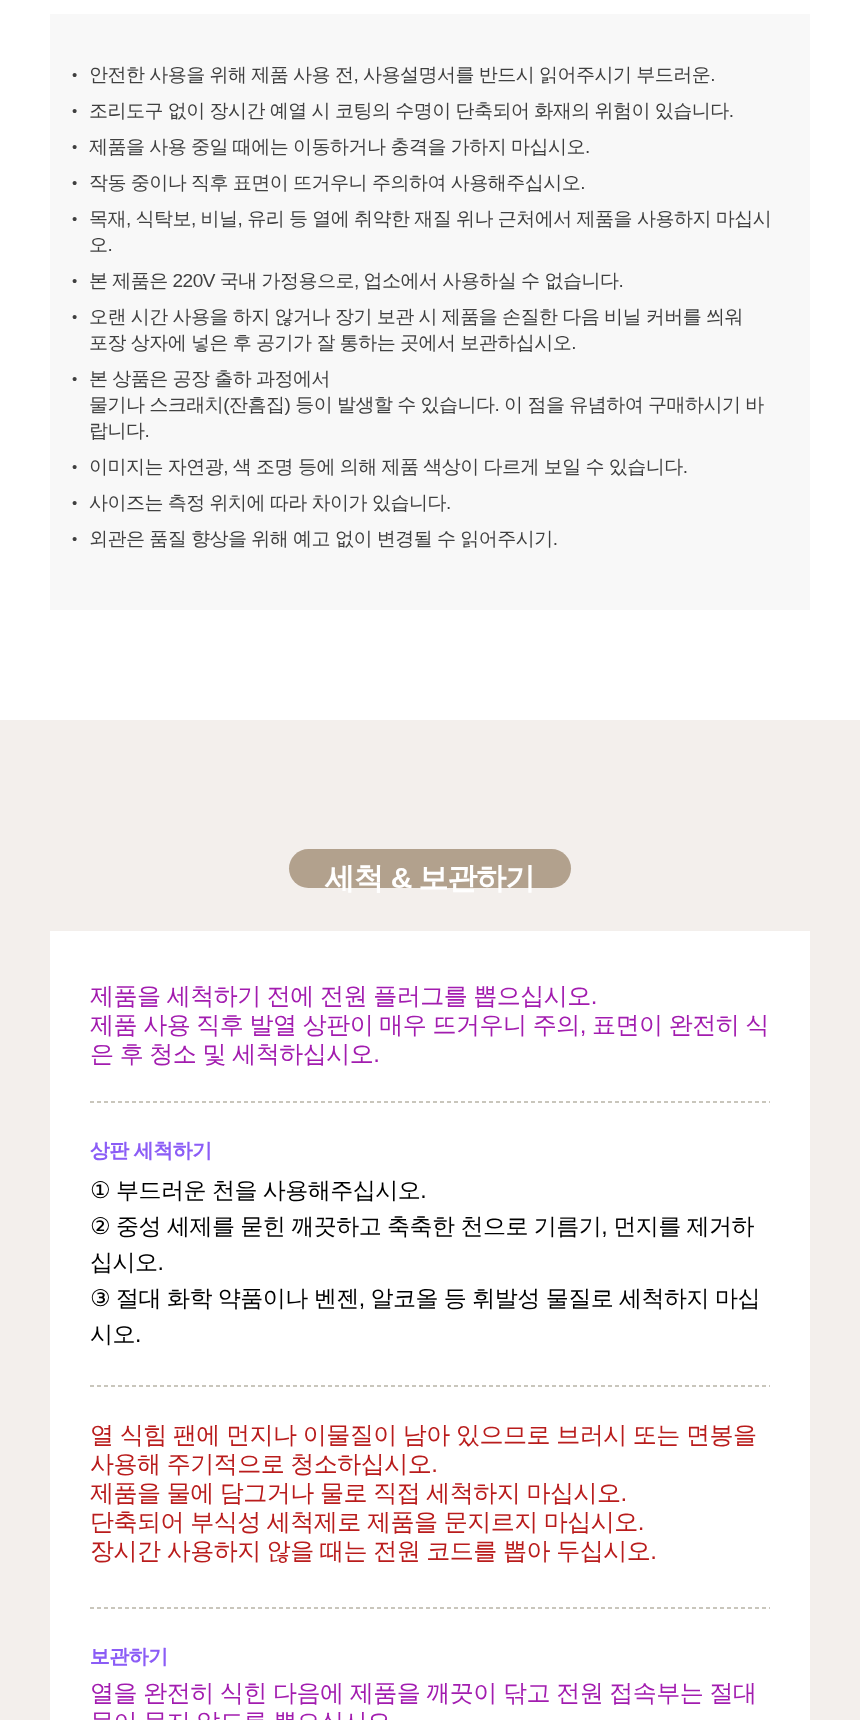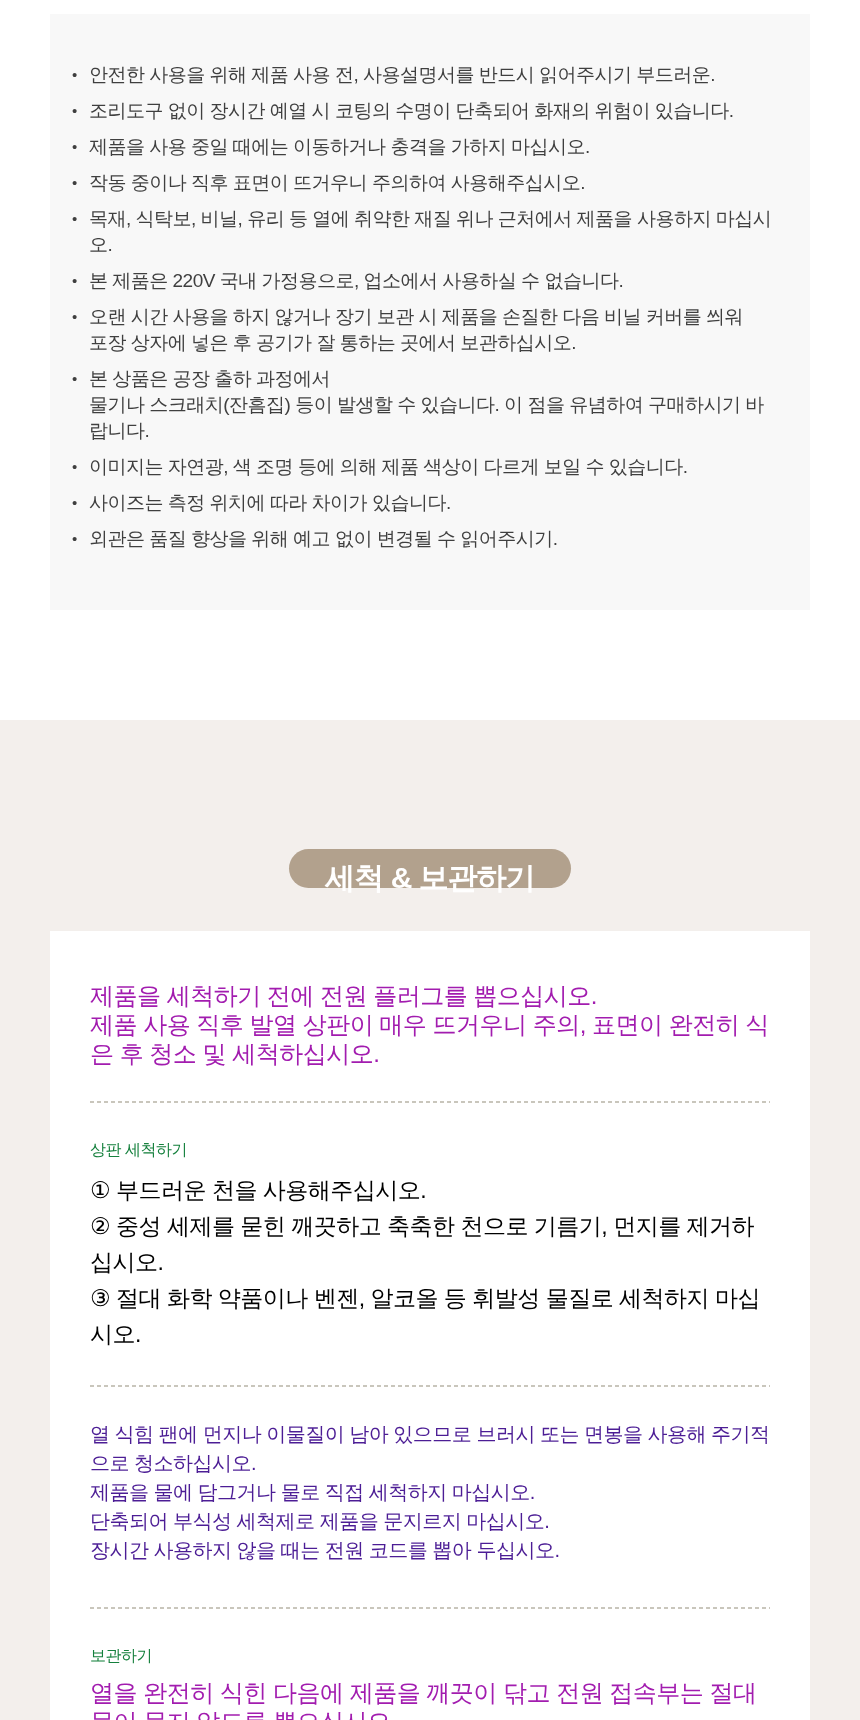--- a/index.html
+++ b/index.html
@@ -80,35 +80,35 @@
     color: #a21caf;
   }
   .divider {
     height: 2px;
     background-image: repeating-linear-gradient(
       to right, #c9c6bc 0px, #c9c6bc 4px, transparent 4px, transparent 7px);
     margin: 33px 0;
   }
   .divider.wide-top { margin: 42px 0 33px 0; }
   .sub-heading {
-    font-size: 16px;
-    font-weight: normal;
-    color: #15803d;
+    font-size: 20px;
+    font-weight: bold;
+    color: #8b5cf6;
     line-height: 28px;
     margin-bottom: 8px;
   }
   .steps .line {
     font-size: 23px;
     line-height: 36px;
     color: #000000;
   }
   .care .line {
-    font-size: 20px;
+    font-size: 24px;
     line-height: 29px;
-    color: #4c1d95;
+    color: #b91c1c;
   }
 </style>
 </head>
 <body>
 
 <div class="page">
 
   <section class="notice-wrap">
     <div class="notice-card">
       <ul class="notice-list">

